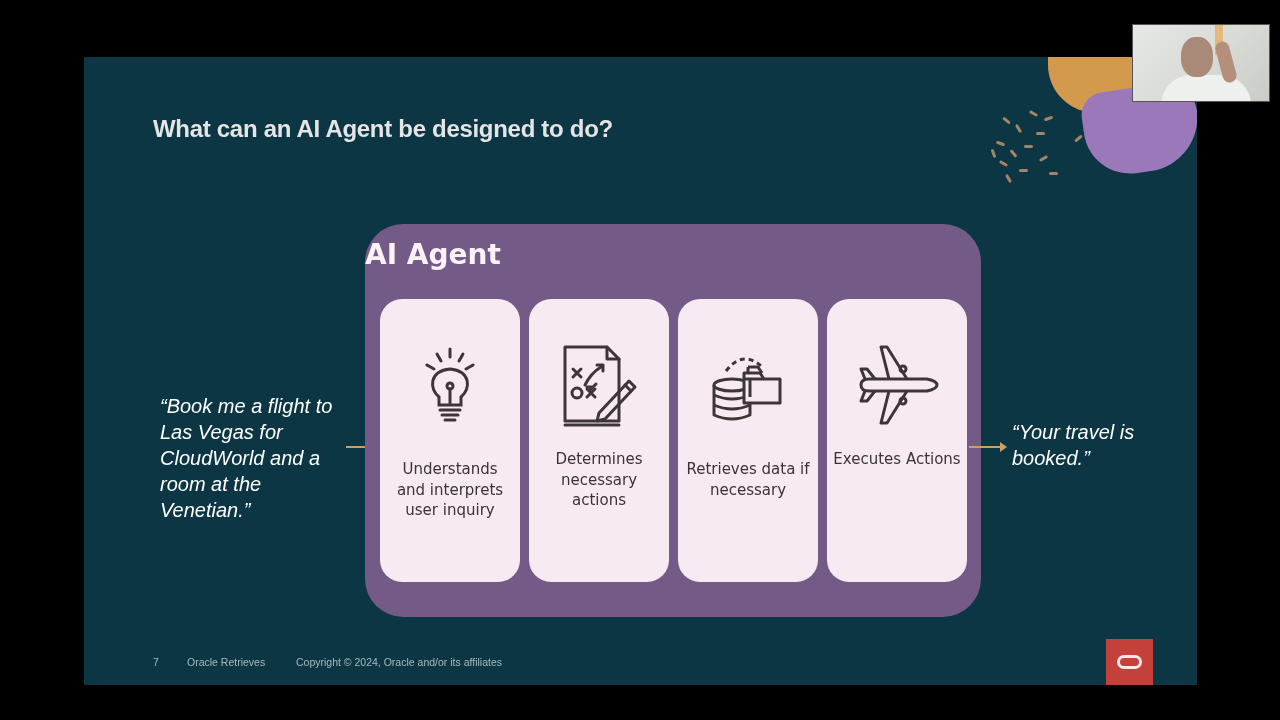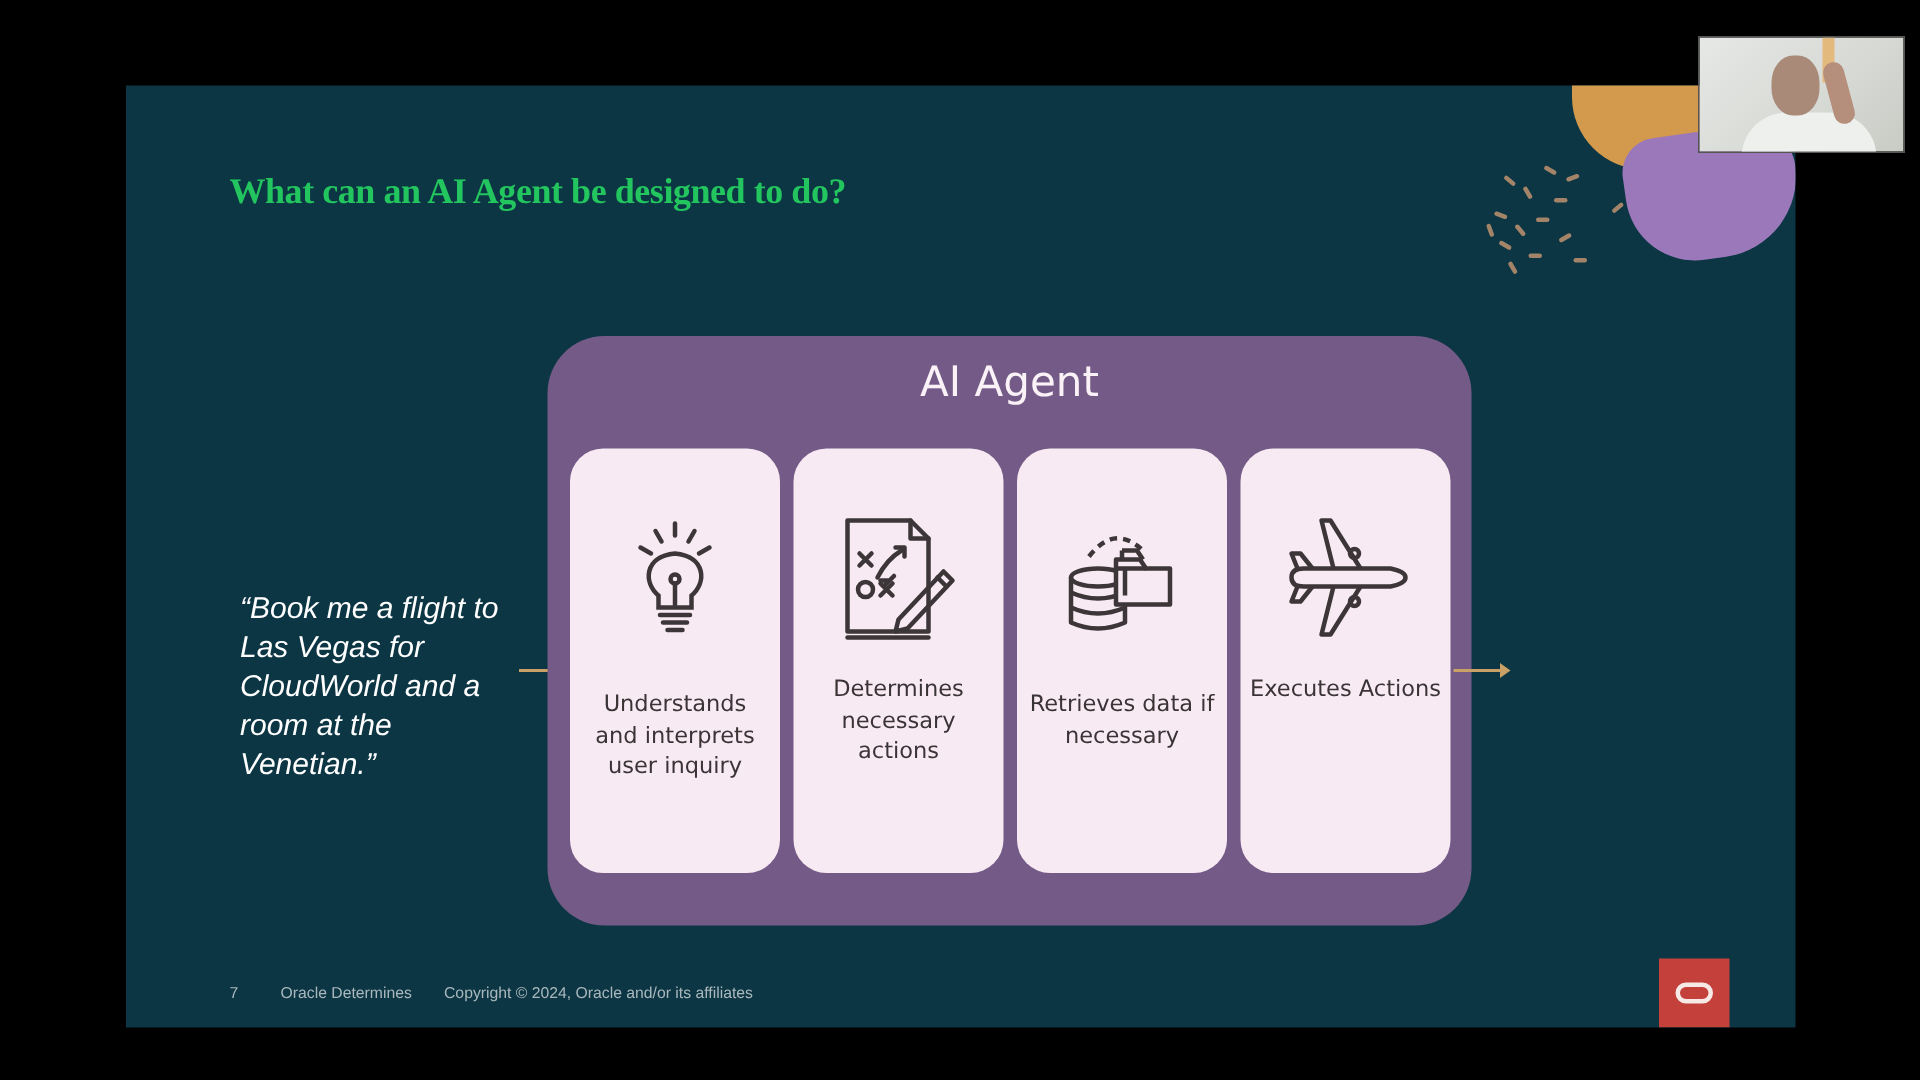--- a/index.html
+++ b/index.html
@@ -5,22 +5,22 @@
   * { margin:0; padding:0; box-sizing:border-box; }
   html, body { width:1280px; height:720px; background:#000; overflow:hidden; }
   body { position:relative; font-family:"DejaVu Sans", sans-serif; }
 
   .slide {
     position:absolute; left:84px; top:57px; width:1113px; height:628px;
     background:#0c3643; overflow:hidden;
   }
   .slide-title {
     position:absolute; left:69px; top:58px;
-    color:#22c55e; font-size:24px; font-weight:bold; letter-spacing:-0.3px;
-    font-family:Liberation Serif, serif;
+    color:#e5e5e5; font-size:24px; font-weight:bold; letter-spacing:-0.3px;
+    font-family:Liberation Sans, sans-serif;
   }
   
   .blob-orange {
     position:absolute; left:964px; top:-2px; width:120px; height:58px;
     background:#d39a4e; border-radius:0 0 60px 50px;
   }
   .blob-purple {
     position:absolute; left:1000px; top:30px; width:115px; height:85px;
     background:#9a78ba; border-radius:30px 40px 70px 60px;
     transform:rotate(-8deg);
@@ -28,22 +28,22 @@
   .dash {
     position:absolute; width:9px; height:3px; border-radius:2px; background:#c99972; opacity:.8;
   }
 
   
   .agent-panel {
     position:absolute; left:281px; top:167px; width:616px; height:393px;
     background:#745a87; border-radius:38px;
   }
   .agent-title {
-    position:absolute; left:0; right:0; top:14px; text-align:center;
-    color:#fbf2f8; font-size:28px; font-weight:normal;
+    position:absolute; left:0; right:0; top:14px; text-align:left;
+    color:#fbf2f8; font-size:28px; font-weight:bold;
   }
   .card {
     position:absolute; top:75px; width:140px; height:283px;
     background:#f8eaf2; border-radius:22px;
   }
   .card .icon { position:absolute; left:0; right:0; top:44px; height:84px; display:flex; justify-content:center; align-items:center; }
   .card .label {
     position:absolute; left:6px; right:6px; text-align:center;
     color:#3a3436; font-size:15px; line-height:20.5px;
   }
@@ -171,23 +171,24 @@
           <path d="M36 28 L36 58 L72 58 L72 34 L56 34 L52 28 Z" fill="#f8eaf2"></path>
           <path d="M42 34 L42 52 M36 34 L56 34"></path>
           <path d="M40 22 L40 28 M40 22 L50 22 L54 28"></path>
         </svg>
       </div>
       <div class="label" style="top:160px;">Retrieves data if necessary</div>
     </div>
   </div>
 
   <div class="arrow" style="left:885px;top:389px;width:36px;"></div>
+  <div class="quote" style="left:928px;top:362px;width:160px;">“Your travel is booked.”</div>
 
   <div class="footer" style="left:69px;">7</div>
-  <div class="footer" style="left:103px;">Oracle Determines</div>
+  <div class="footer" style="left:103px;">Oracle Retrieves</div>
   <div class="footer" style="left:212px;">Copyright © 2024, Oracle and/or its affiliates</div>
 
   <div class="logo">
     <div class="ring"></div>
   </div>
 </div>
 
 <div class="webcam">
   <div class="pole"></div>
   <div class="body"></div>

